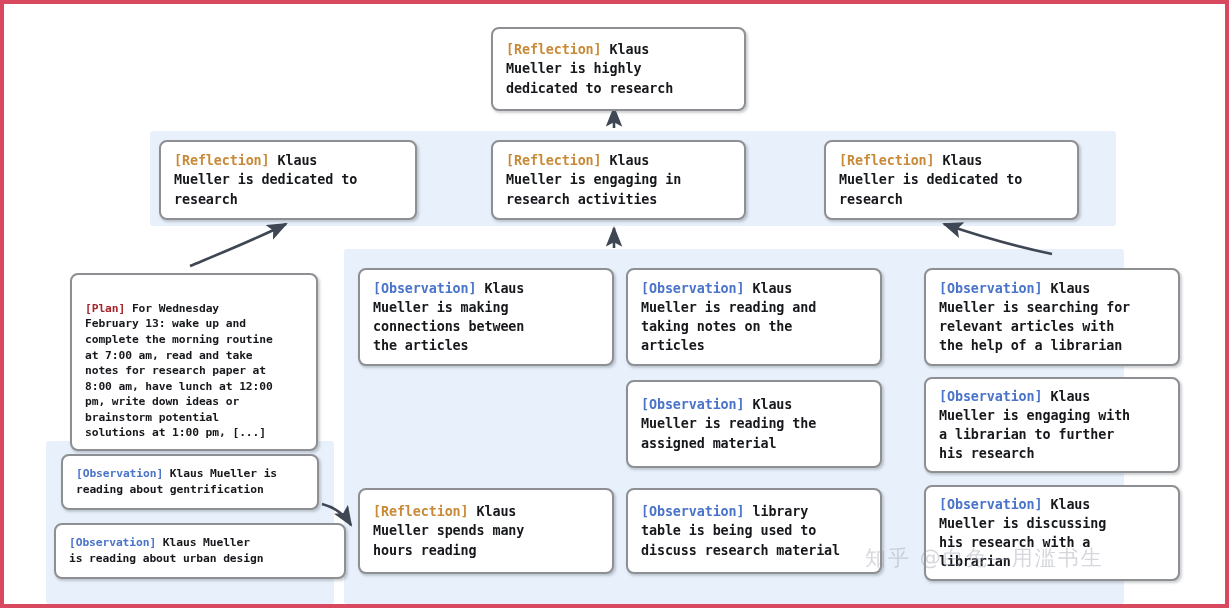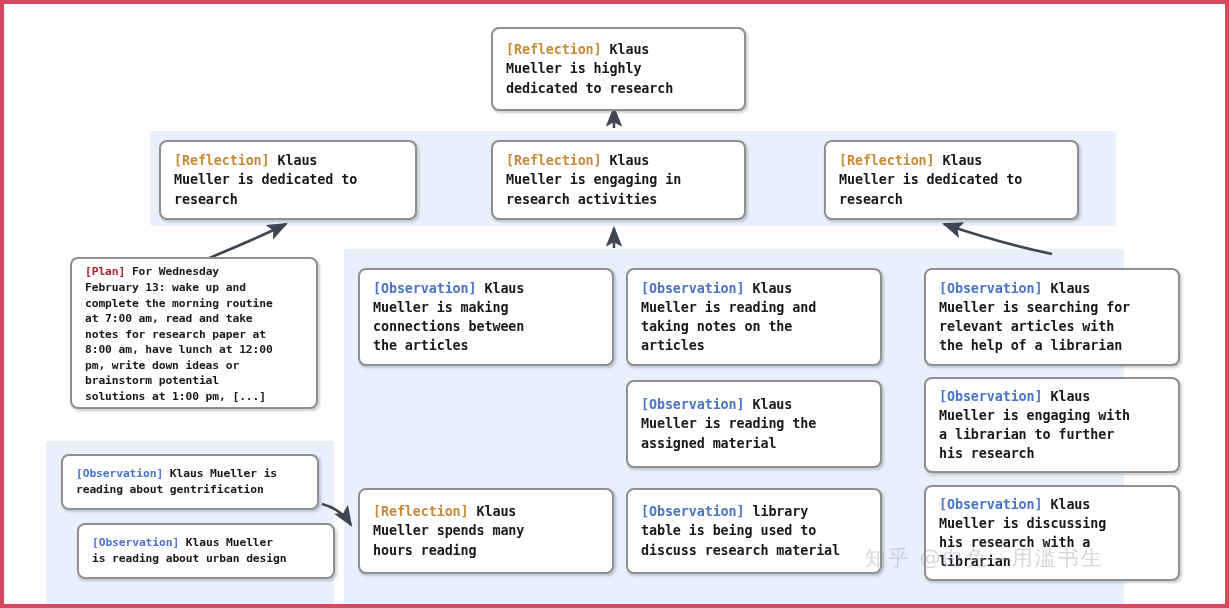--- a/index.html
+++ b/index.html
@@ -121,38 +121,38 @@
 Mueller is engaging in
 research activities</span></span>
   </div>
 
   <div class="node" style="left:820px; top:136px; width:255px; height:80px;">
     <span class="txt"><span class="tag-reflection">[Reflection]</span><span> Klaus
 Mueller is dedicated to
 research</span></span>
   </div>
 
-  <div class="node small" style="left:66px; top:253px; width:248px; height:152px; align-items:center; padding-top:11px;">
+  <div class="node small" style="left:66px; top:269px; width:248px; height:178px; align-items:flex-end; padding-top:11px;">
     <span class="txt"><span class="tag-plan">[Plan]</span><span> For Wednesday
 February 13: wake up and
 complete the morning routine
 at 7:00 am, read and take
 notes for research paper at
 8:00 am, have lunch at 12:00
 pm, write down ideas or
 brainstorm potential
 solutions at 1:00 pm, [...]</span></span>
   </div>
 
   <div class="node small" style="left:57px; top:450px; width:258px; height:56px;">
     <span class="txt"><span class="tag-observation">[Observation]</span><span> Klaus Mueller is
 reading about gentrification</span></span>
   </div>
 
-  <div class="node small" style="left:73px; top:519px; width:258px; height:56px;">
+  <div class="node small" style="left:50px; top:519px; width:292px; height:56px;">
     <span class="txt"><span class="tag-observation">[Observation]</span><span> Klaus Mueller
 is reading about urban design</span></span>
   </div>
 
   <div class="node" style="left:354px; top:264px; width:256px; height:98px;">
     <span class="txt"><span class="tag-observation">[Observation]</span><span> Klaus
 Mueller is making
 connections between
 the articles</span></span>
   </div>

